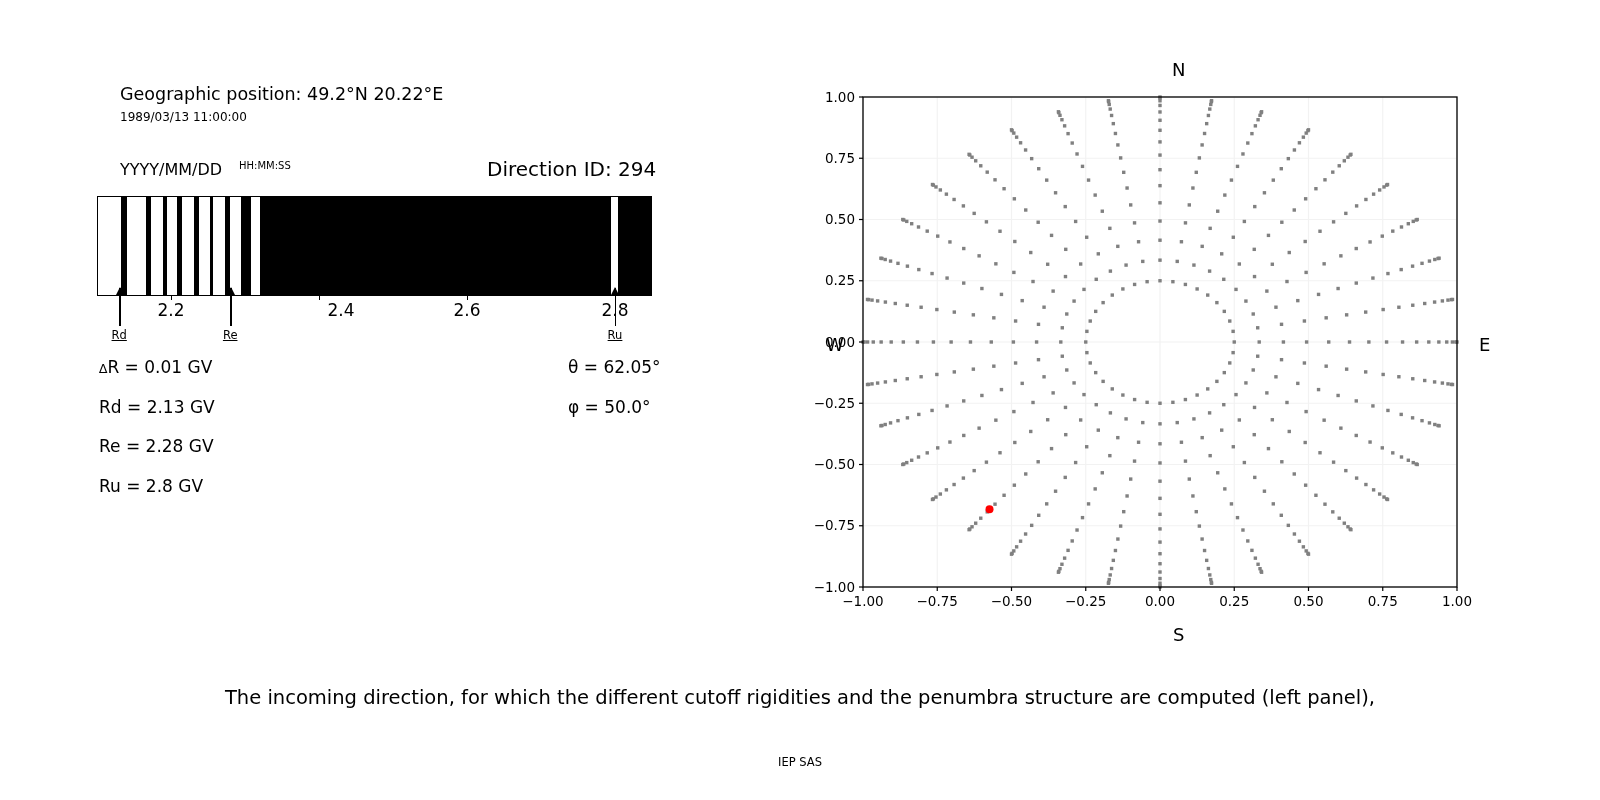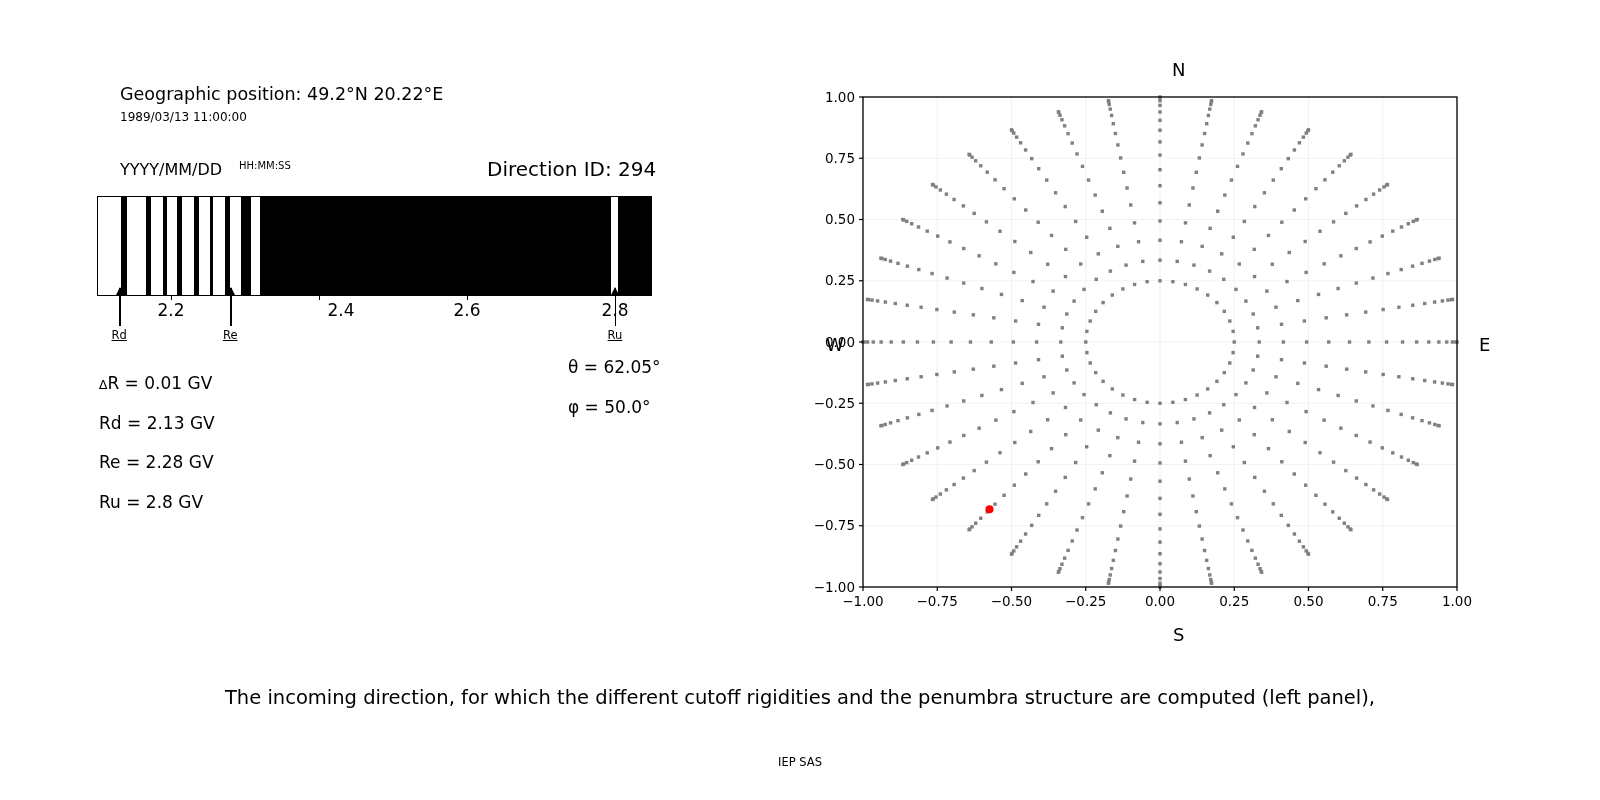--- a/index.html
+++ b/index.html
@@ -88,21 +88,21 @@
   .arrow-label {
     position: absolute;
     top: 40px;
     font-size: 11.5px;
     transform: translateX(-50%);
     white-space: nowrap;
     text-decoration: underline;
   }
 
   
-  #stats-left  { position: absolute; left: 99px; top: 372px; }
+  #stats-left  { position: absolute; left: 99px; top: 356px; }
   #stats-right { position: absolute; left: 568px; top: 356px; }
   .stat-row {
     font-size: 17px;
     height: 39.5px;
     line-height: 22px;
     white-space: pre;
   }
   .delta-small { font-size: 12.5px; vertical-align: 0.5px; }
 
   

